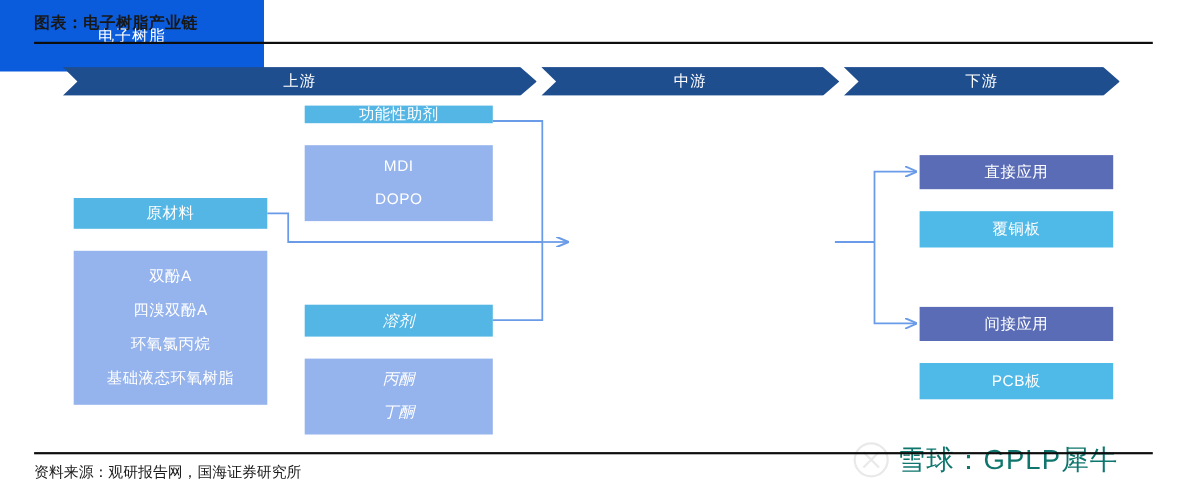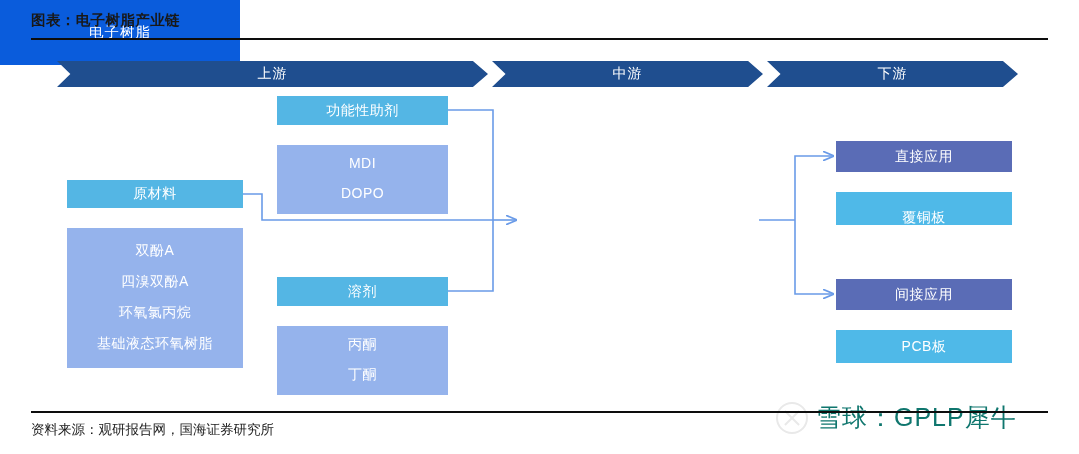--- a/index.html
+++ b/index.html
@@ -118,42 +118,42 @@
   .up .hd { background: #54b6e4; }
   .up .bd { background: #95b3ec; }
 
   
   #node-raw { left: 67px; top: 180px; width: 176px; height: 168px; }
   #node-raw .hd { height: 28px; }
   #node-raw .bd { height: 140px; padding: 7px 0 9px; }
 
   
   #node-additives { left: 277px; top: 96px; width: 171px; height: 98px; }
-  #node-additives .hd { height: 29px; }
+  #node-additives .hd { height: 16px; }
   #node-additives .bd { height: 69px; padding: 4px 0 6px; }
 
   
-  #node-solvents { left: 277px; top: 277px; width: 171px; height: 98px; }
+  #node-solvents { left: 277px; top: 277px; width: 171px; height: 98px; font-style: italic; }
   #node-solvents .hd { height: 29px; }
   #node-solvents .bd { height: 69px; padding: 4px 0 6px; }
 
   
   #node-resin {
     left: 519px; top: 187px; width: 240px; height: 65px;
     background: #0a5cdc;
     display: flex; align-items: center; justify-content: center;
     color: #ffffff; font-size: 14.5px; letter-spacing: 1px;
   }
 
   
   .down .hd { background: #5a6cb6; }
   .down .bd { background: #4fb9e8; }
   #node-direct { left: 836px; top: 141px; width: 176px; height: 64px; }
   #node-direct .hd { height: 31px; }
-  #node-direct .bd { height: 33px; justify-content: flex-end; }
+  #node-direct .bd { height: 33px; justify-content: center; }
   #node-indirect { left: 836px; top: 279px; width: 176px; height: 64px; }
   #node-indirect .hd { height: 31px; }
   #node-indirect .bd { height: 33px; }
 
   
   #connectors {
     position: absolute;
     left: 0; top: 0;
     width: 1079px; height: 454px;
     pointer-events: none;

